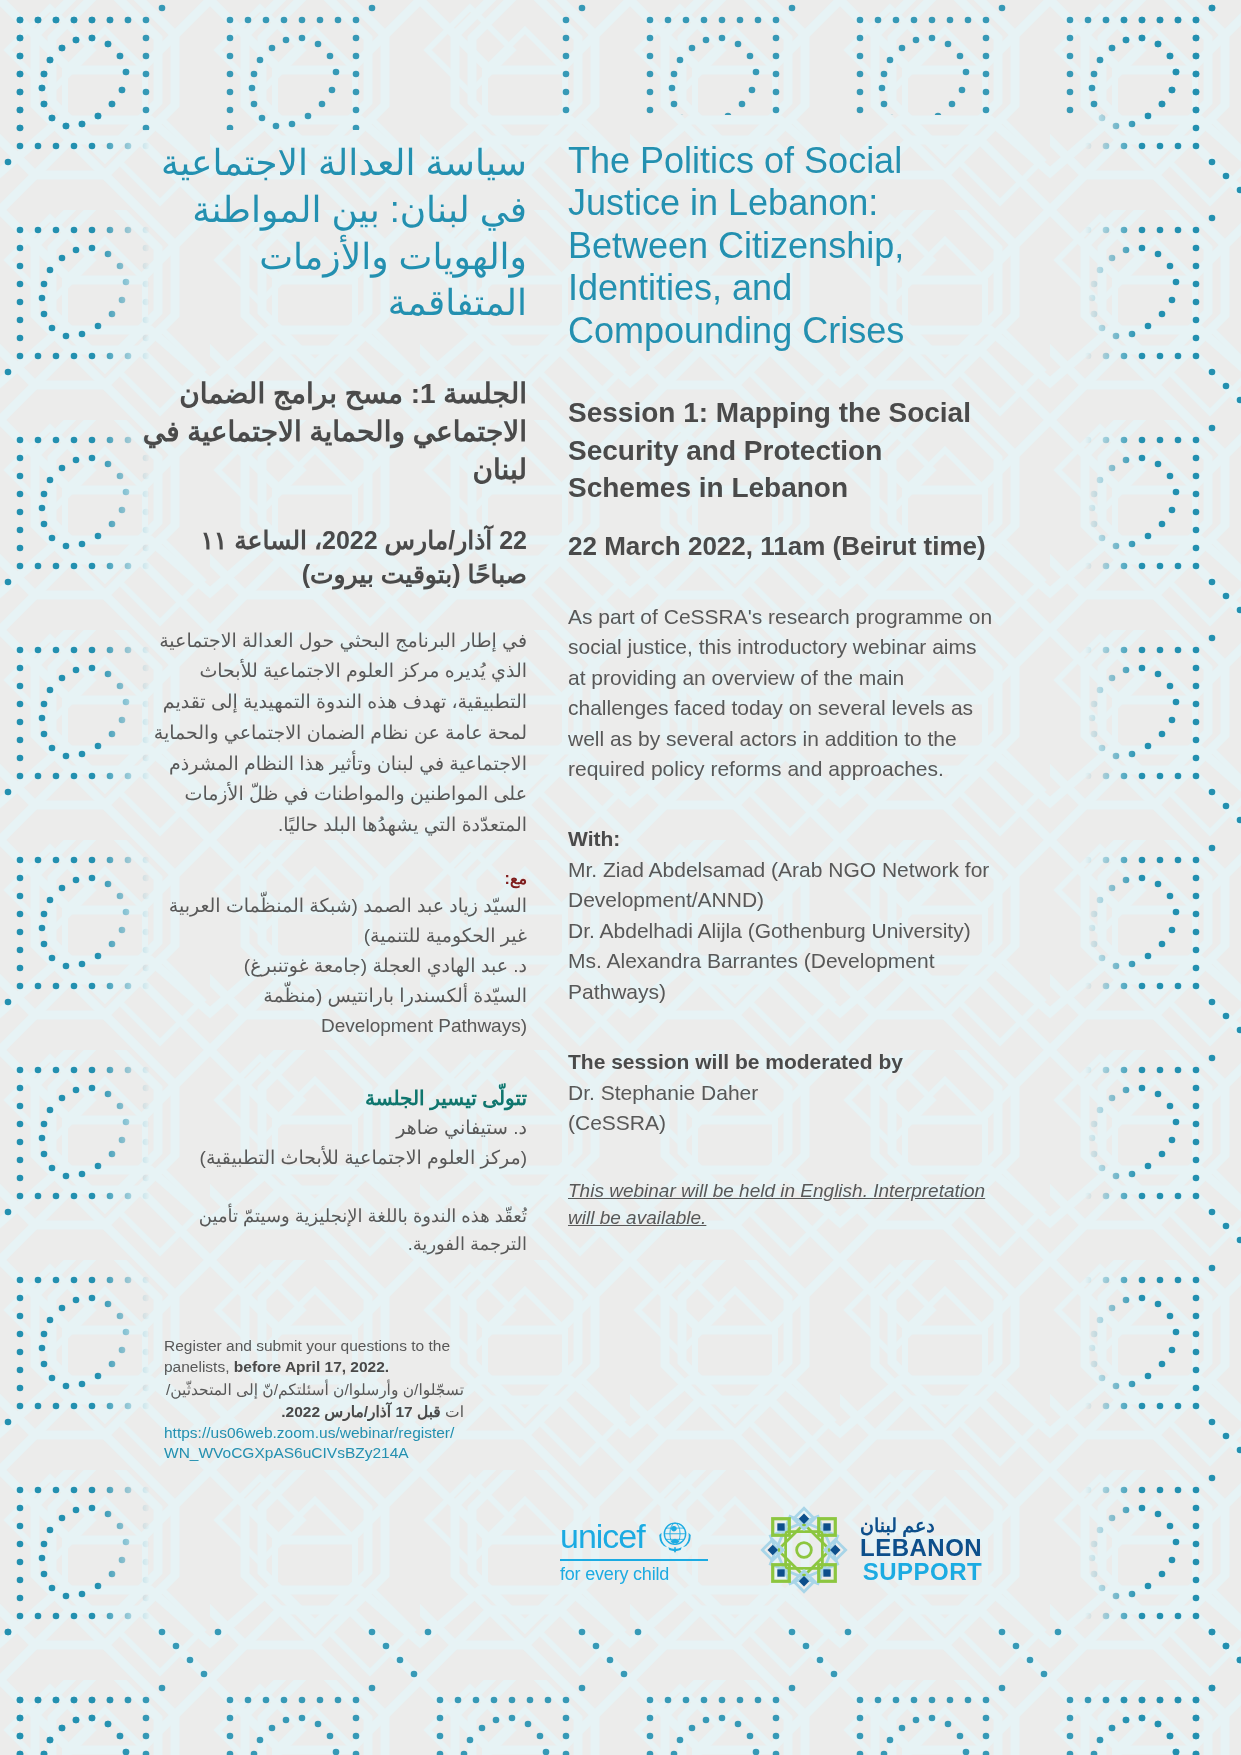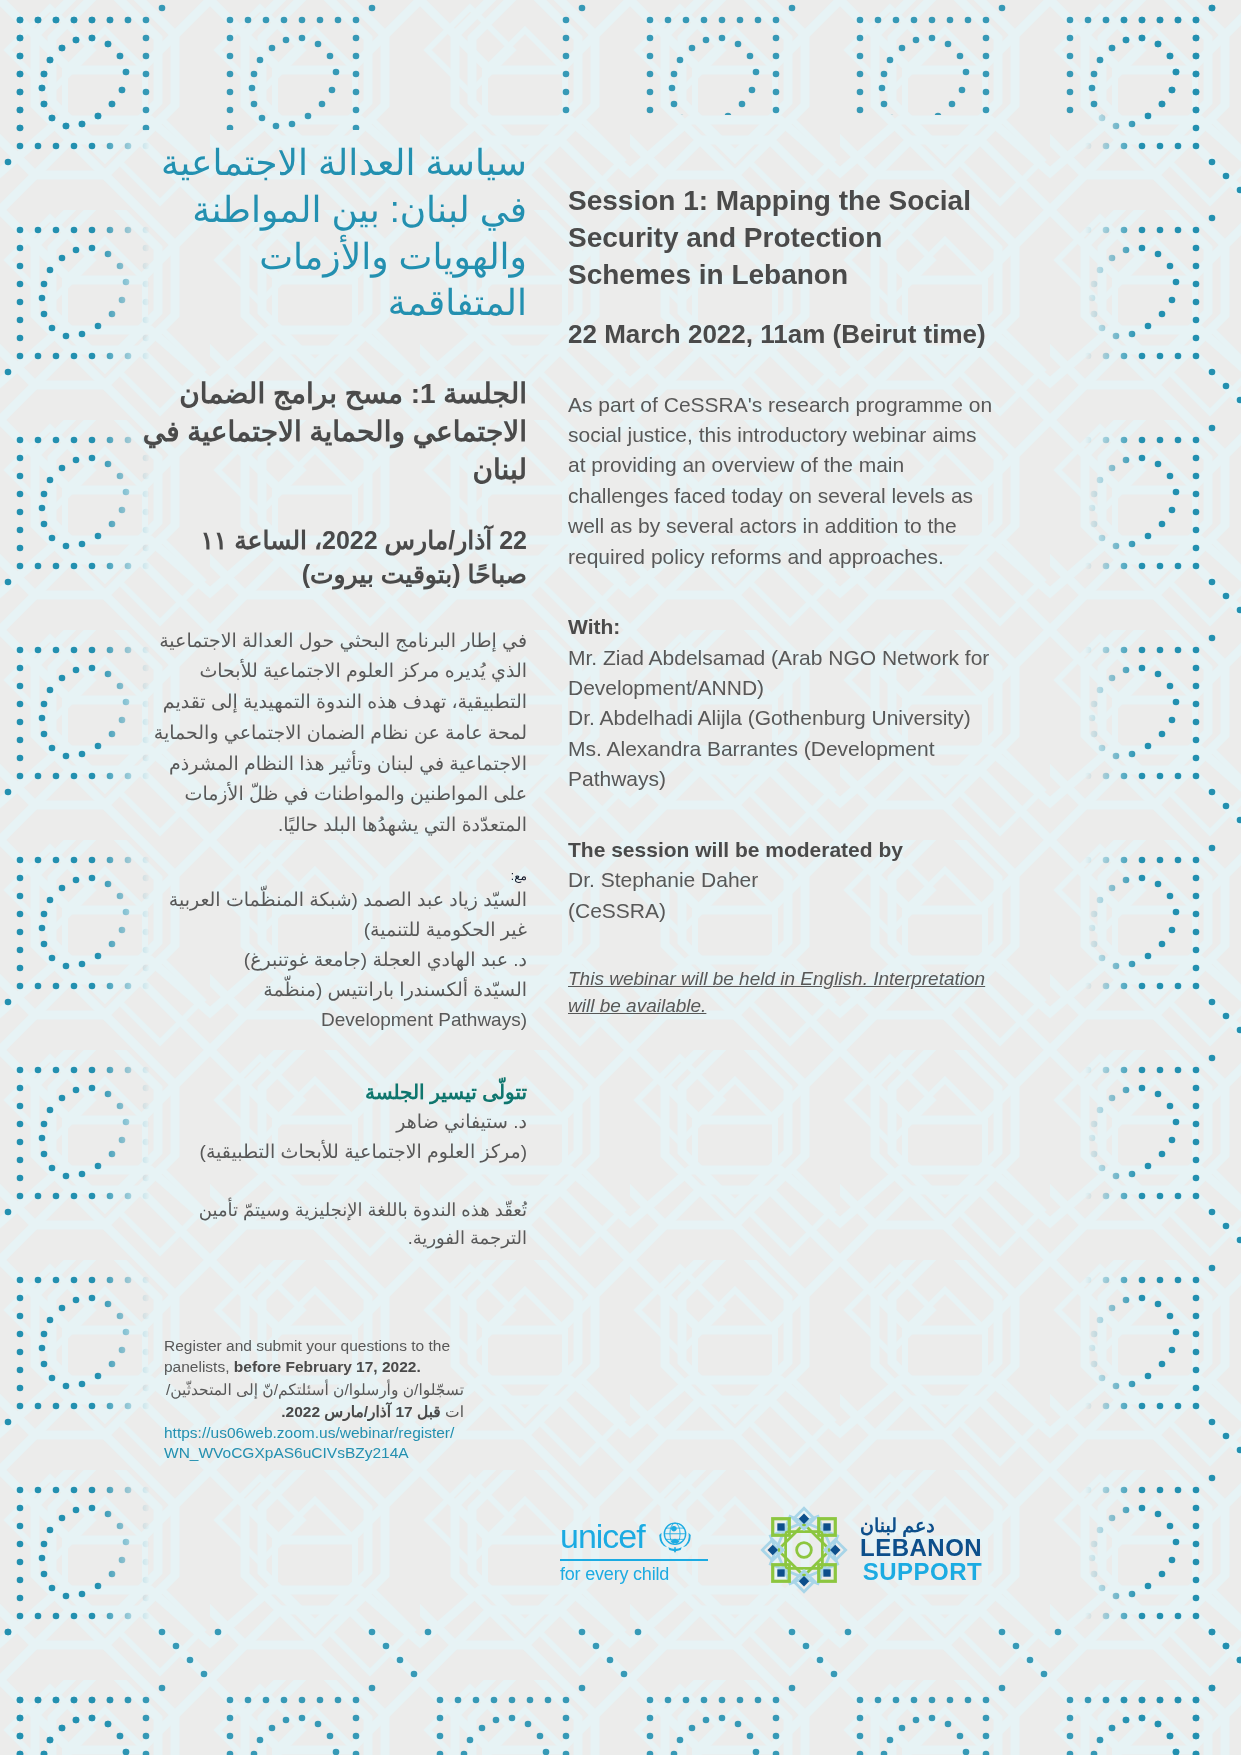--- a/index.html
+++ b/index.html
@@ -104,24 +104,24 @@
     margin-top:34px;
   }
   .body-en {
     font-size:21px;
     line-height:1.45;
     color:#585858;
     margin-top:38px;
   }
 
   .with-label-ar {
-    font-size:12px;
+    font-size:16px;
     line-height:1.5;
-    color:#0f172a;
-    font-weight:normal;
+    color:#7f1d1d;
+    font-weight:bold;
     margin-top:26px;
   }
   .with-label-en {
     font-size:21px;
     line-height:1.45;
     color:#4a4a4a;
     font-weight:bold;
     margin-top:40px;
   }
 
@@ -417,39 +417,40 @@
       <div class="speakers-ar" style="white-space:pre-line">السيّد زياد عبد الصمد (شبكة المنظّمات العربية غير الحكومية للتنمية)
 د. عبد الهادي العجلة (جامعة غوتنبرغ)
 السيّدة ألكسندرا بارانتيس (منظّمة (Development Pathways</div>
       <div class="mod-label-ar">تتولّى تيسير الجلسة</div>
       <div class="mod-name-ar" style="white-space:pre-line">د. ستيفاني ضاهر
 (مركز العلوم الاجتماعية للأبحاث التطبيقية)</div>
       <div class="note-ar">تُعقّد هذه الندوة باللغة الإنجليزية وسيتمّ تأمين الترجمة الفورية.</div>
     </div>
 
     <div class="col-en" lang="en">
+      <div class="title-en">The Politics of Social Justice in Lebanon: Between Citizenship, Identities, and Compounding Crises</div>
       <div class="session-en">Session 1: Mapping the Social Security and Protection Schemes in Lebanon</div>
       <div class="date-en">22 March 2022, 11am (Beirut time)</div>
       <div class="body-en">As part of CeSSRA's research programme on social justice, this introductory webinar aims at providing an overview of the main challenges faced today on several levels as well as by several actors in addition to the required policy reforms and approaches.</div>
       <div class="with-label-en">With:</div>
       <div class="speakers-en" style="white-space:pre-line">Mr. Ziad Abdelsamad (Arab NGO Network for Development/ANND)
 Dr. Abdelhadi Alijla (Gothenburg University)
 Ms. Alexandra Barrantes (Development Pathways)</div>
       <div class="mod-label-en">The session will be moderated by</div>
       <div class="mod-name-en" style="white-space:pre-line">Dr. Stephanie Daher
 (CeSSRA)</div>
       <div class="note-en">This webinar will be held in English. Interpretation will be available.</div>
     </div>
 
   </div>
 
   <div class="footer">
 
     <div class="register">
-      <span class="en-reg"><span>Register and submit your questions to the panelists, </span><b>before February 17, 2022.</b></span>
+      <span class="en-reg"><span>Register and submit your questions to the panelists, </span><b>before April 17, 2022.</b></span>
       <span class="ar-reg" lang="ar"><span>تسجّلوا/ن وأرسلوا/ن أسئلتكم/نّ إلى المتحدثّين/ات </span><b>قبل 17 آذار/مارس 2022.</b></span>
       <a class="link" href="#">https://us06web.zoom.us/webinar/register/WN_WVoCGXpAS6uCIVsBZy214A</a>
     </div>
 
     <div class="logos">
 
       <div class="unicef">
         <div class="unicef-top">
           <span class="unicef-word">unicef</span>
           <svg width="36" height="36" viewBox="0 0 64 64">

